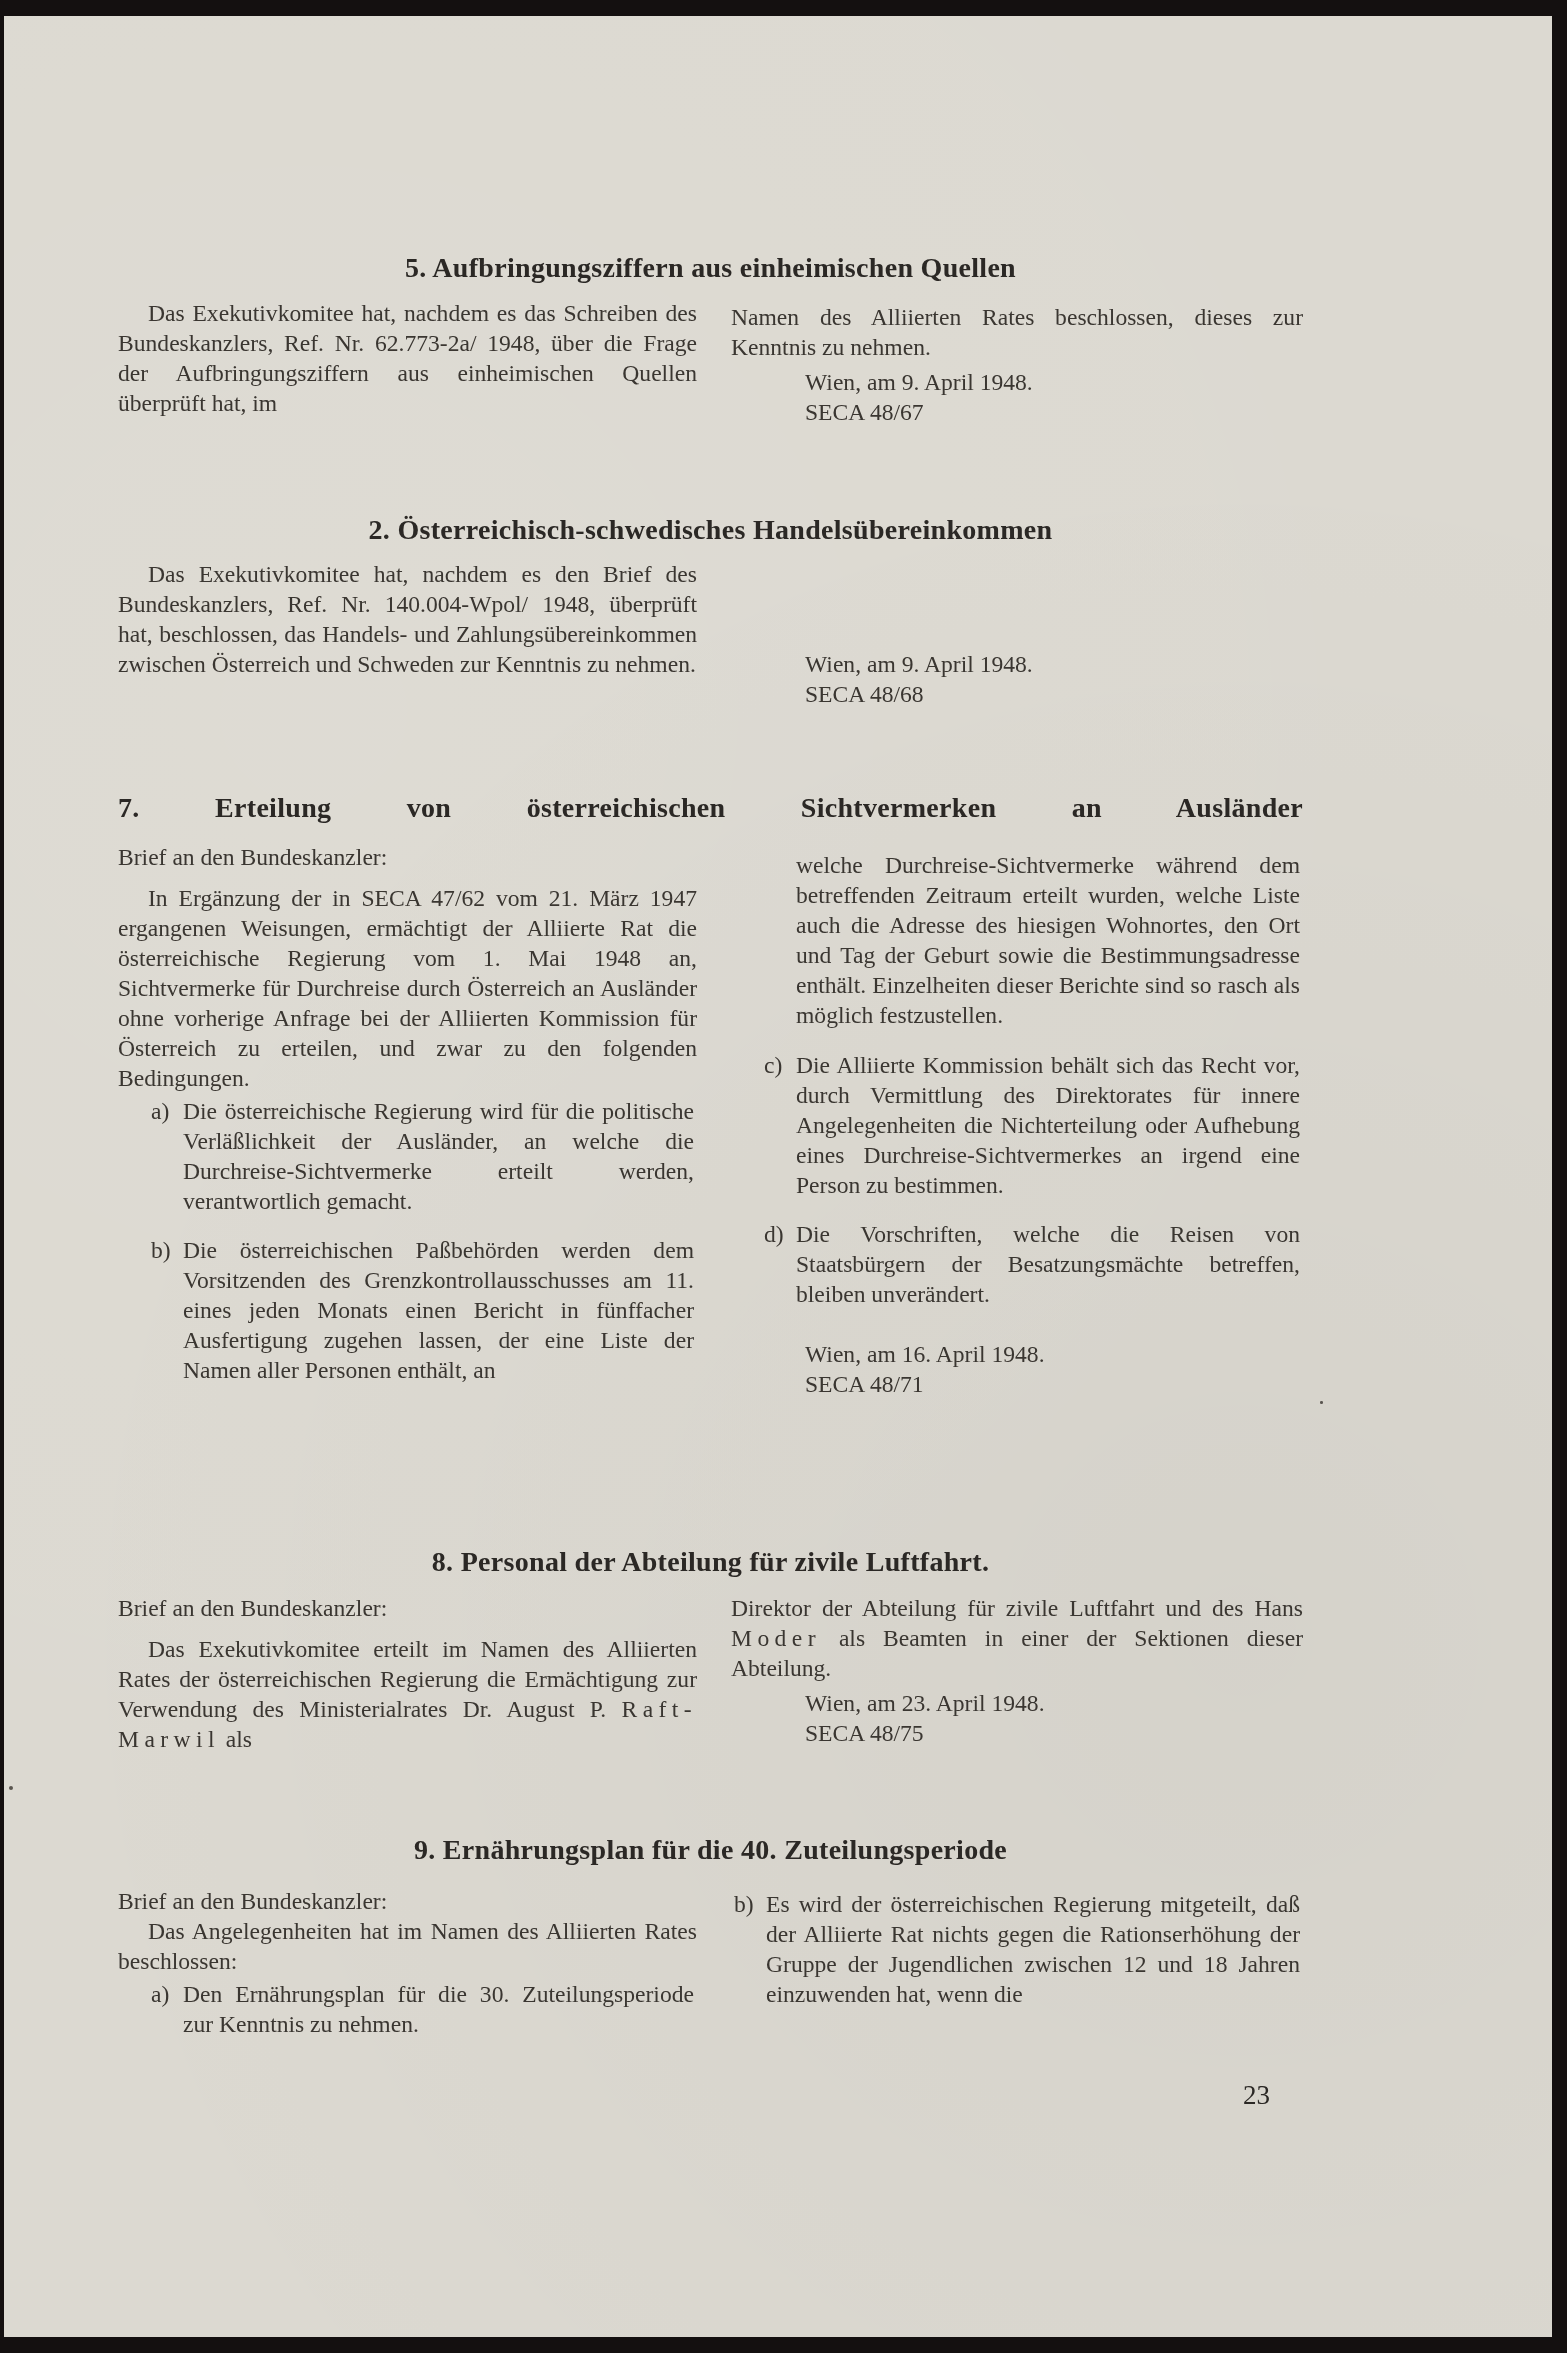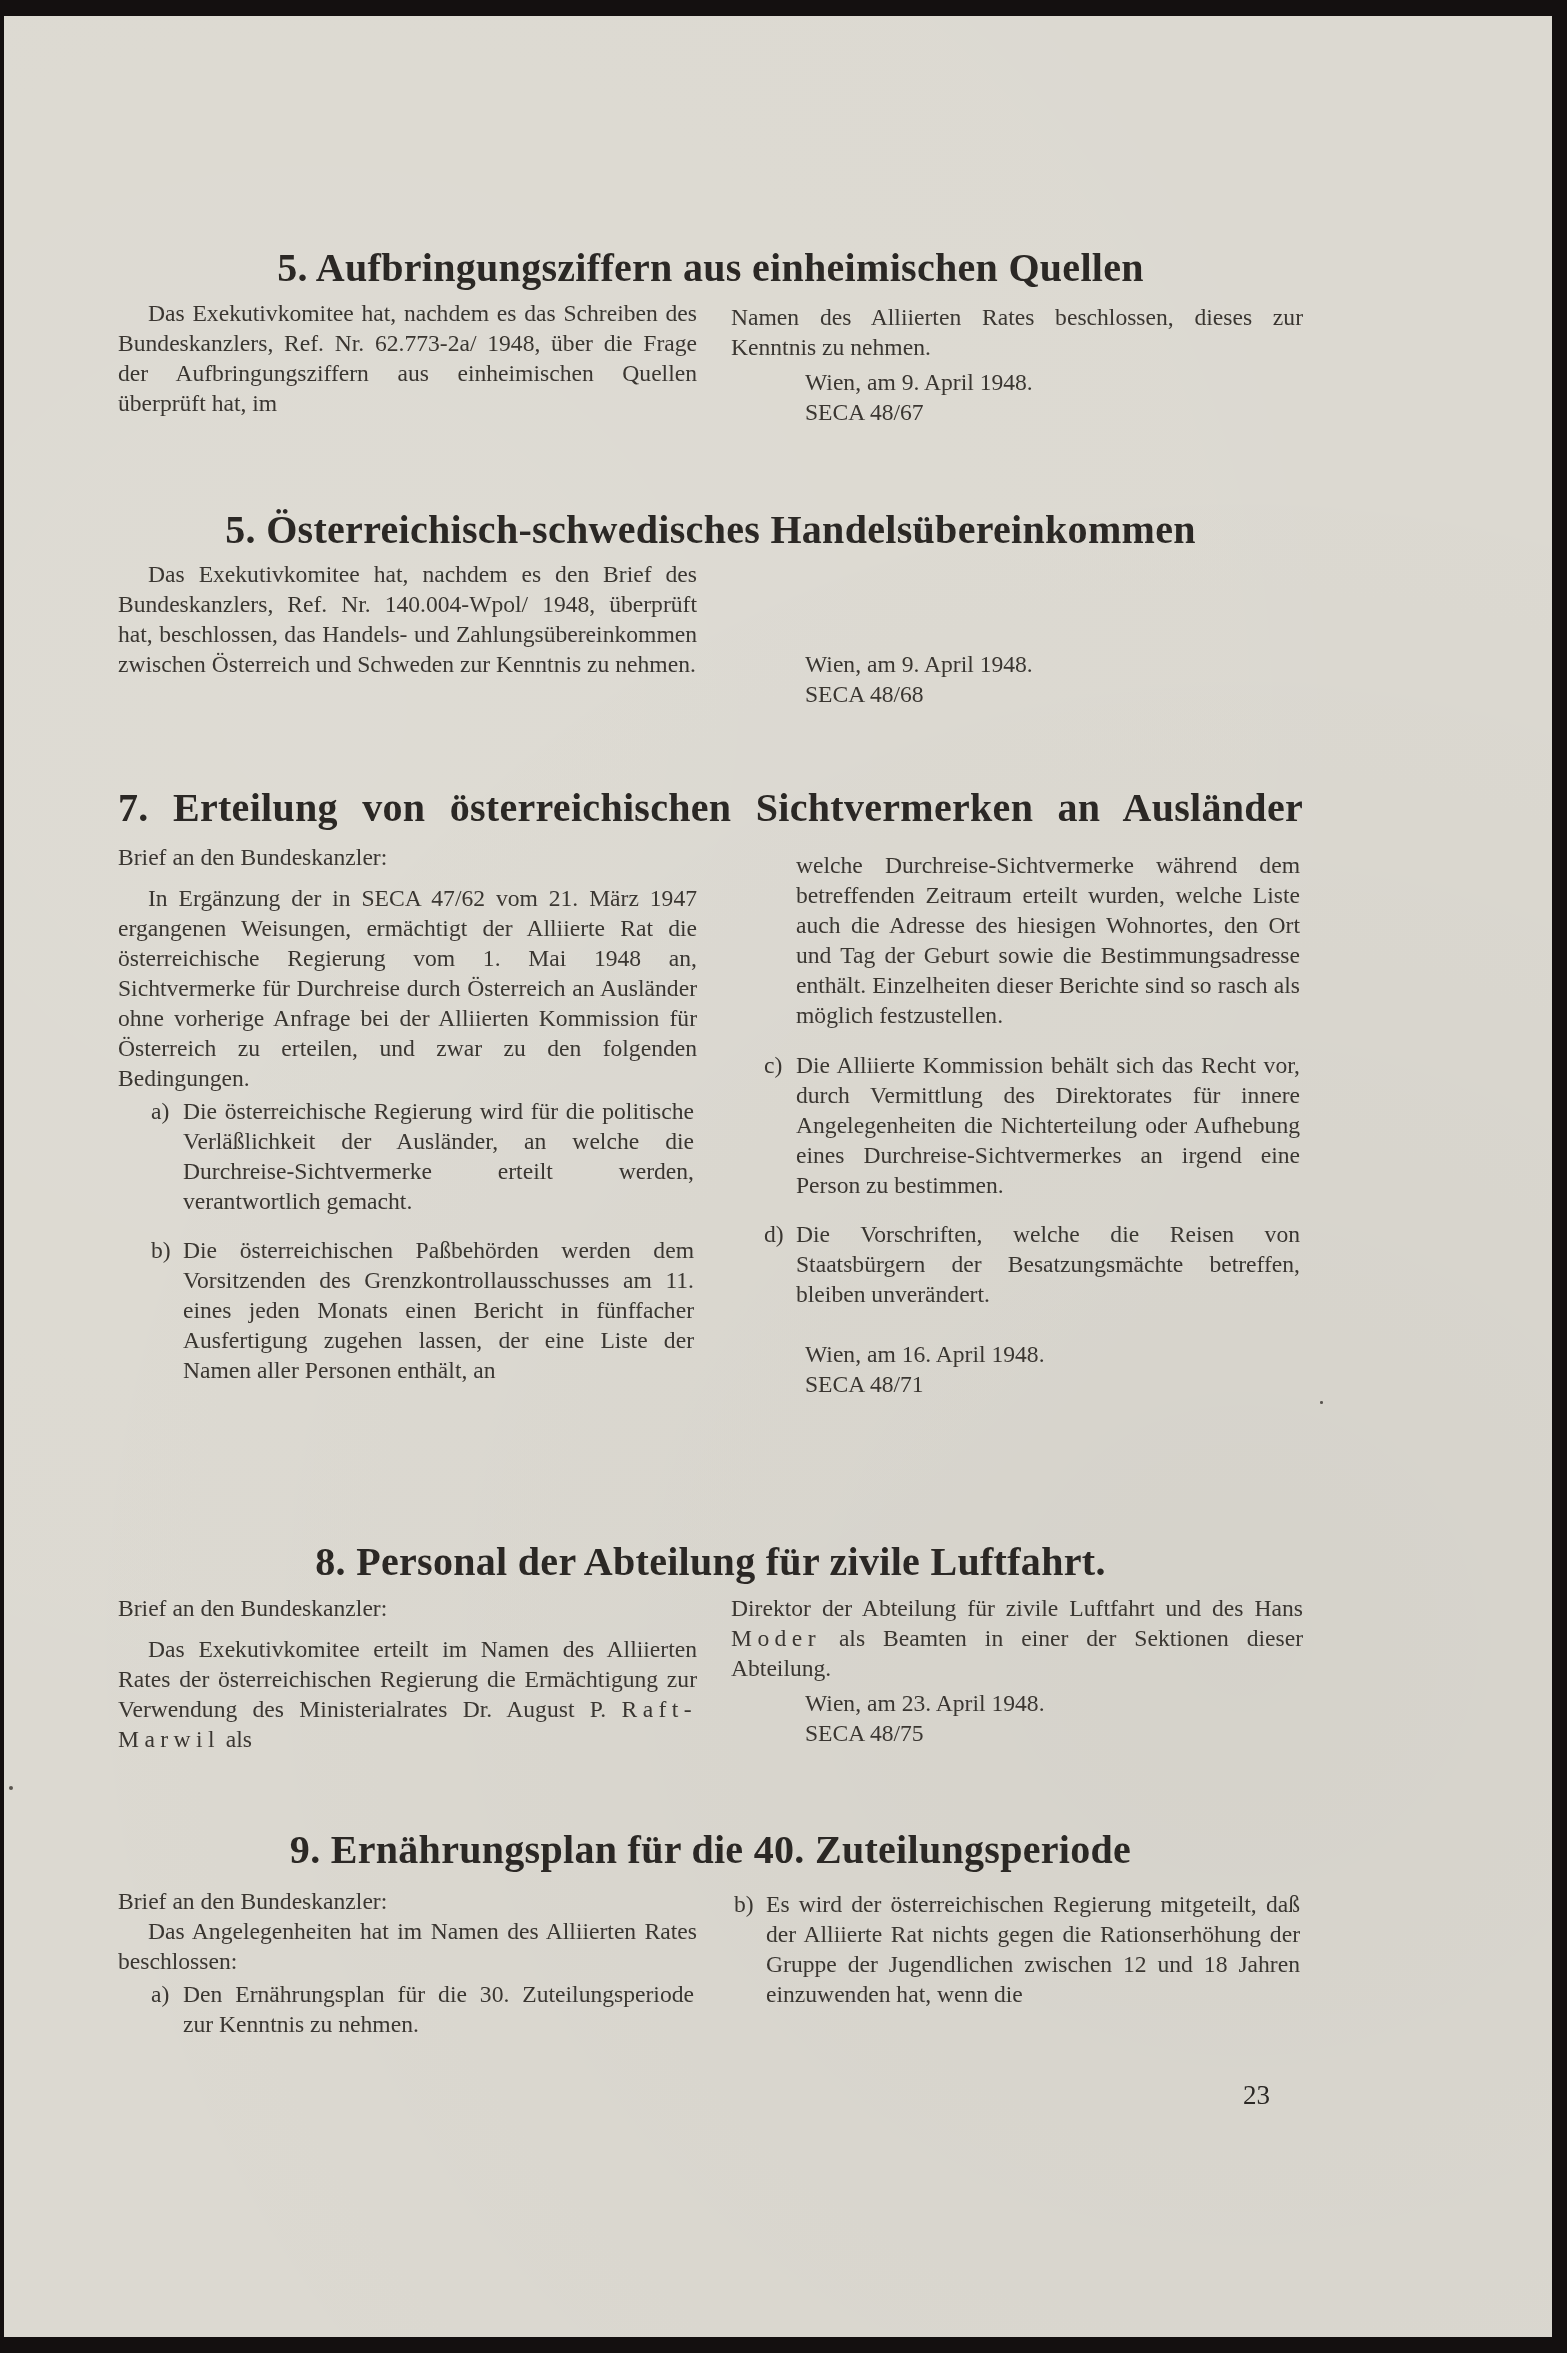--- a/index.html
+++ b/index.html
@@ -13,21 +13,21 @@
   .paper {
     position: absolute; left: 4px; top: 16px; width: 1548px; height: 2321px;
     background: #dcd9d1;
     background-image:
       radial-gradient(circle at 20% 30%, rgba(255,255,255,0.06), transparent 60%),
       radial-gradient(circle at 80% 70%, rgba(0,0,0,0.03), transparent 60%);
   }
   .heading {
     position: absolute; left: 118px; width: 1185px;
     font-family: "Liberation Serif", "DejaVu Serif", serif;
-    font-weight: bold; font-size: 40px; line-height: 47px;
+    font-weight: bold; font-size: 28px; line-height: 47px;
     color: #2b2825; text-align: center; white-space: nowrap;
     letter-spacing: 0.3px;
   }
   .heading.justify { text-align: justify; text-align-last: justify; }
   .col {
     position: absolute;
     font-family: "Liberation Serif", "DejaVu Serif", serif;
     font-size: 23.6px; line-height: 30px; color: #3a3631;
     text-align: justify; text-align-last: left;
   }
@@ -59,21 +59,21 @@
   <p class="p indent">Das Exekutivkomitee hat, nachdem es das Schreiben des Bundeskanzlers, Ref. Nr. 62.773-2a/ 1948, über die Frage der Aufbringungsziffern aus einheimischen Quellen überprüft hat, im</p>
 </div>
 <div class="col right" style="top:302px;">
   <p class="p">Namen des Alliierten Rates beschlossen, dieses zur Kenntnis zu nehmen.</p>
   <p class="sig" style="margin-top:5.4px;">
     <span class="place">Wien, am 9. April 1948.</span>
     <span class="ref">SECA 48/67</span>
   </p>
 </div>
 
-<div class="heading" style="top:506px;">5. Österreichisch-schwedisches Handelsübereinkommen</div>
+<div class="heading" style="top:506px;">2. Österreichisch-schwedisches Handelsübereinkommen</div>
 <div class="col left" style="top:559px;">
   <p class="p indent">Das Exekutivkomitee hat, nachdem es den Brief des Bundeskanzlers, Ref. Nr. 140.004-Wpol/ 1948, überprüft hat, beschlossen, das Handels- und Zahlungsübereinkommen zwischen Österreich und Schweden zur Kenntnis zu nehmen.</p>
 </div>
 <div class="col right" style="top:649px;">
   <p class="sig">
     <span class="place">Wien, am 9. April 1948.</span>
     <span class="ref">SECA 48/68</span>
   </p>
 </div>
 

